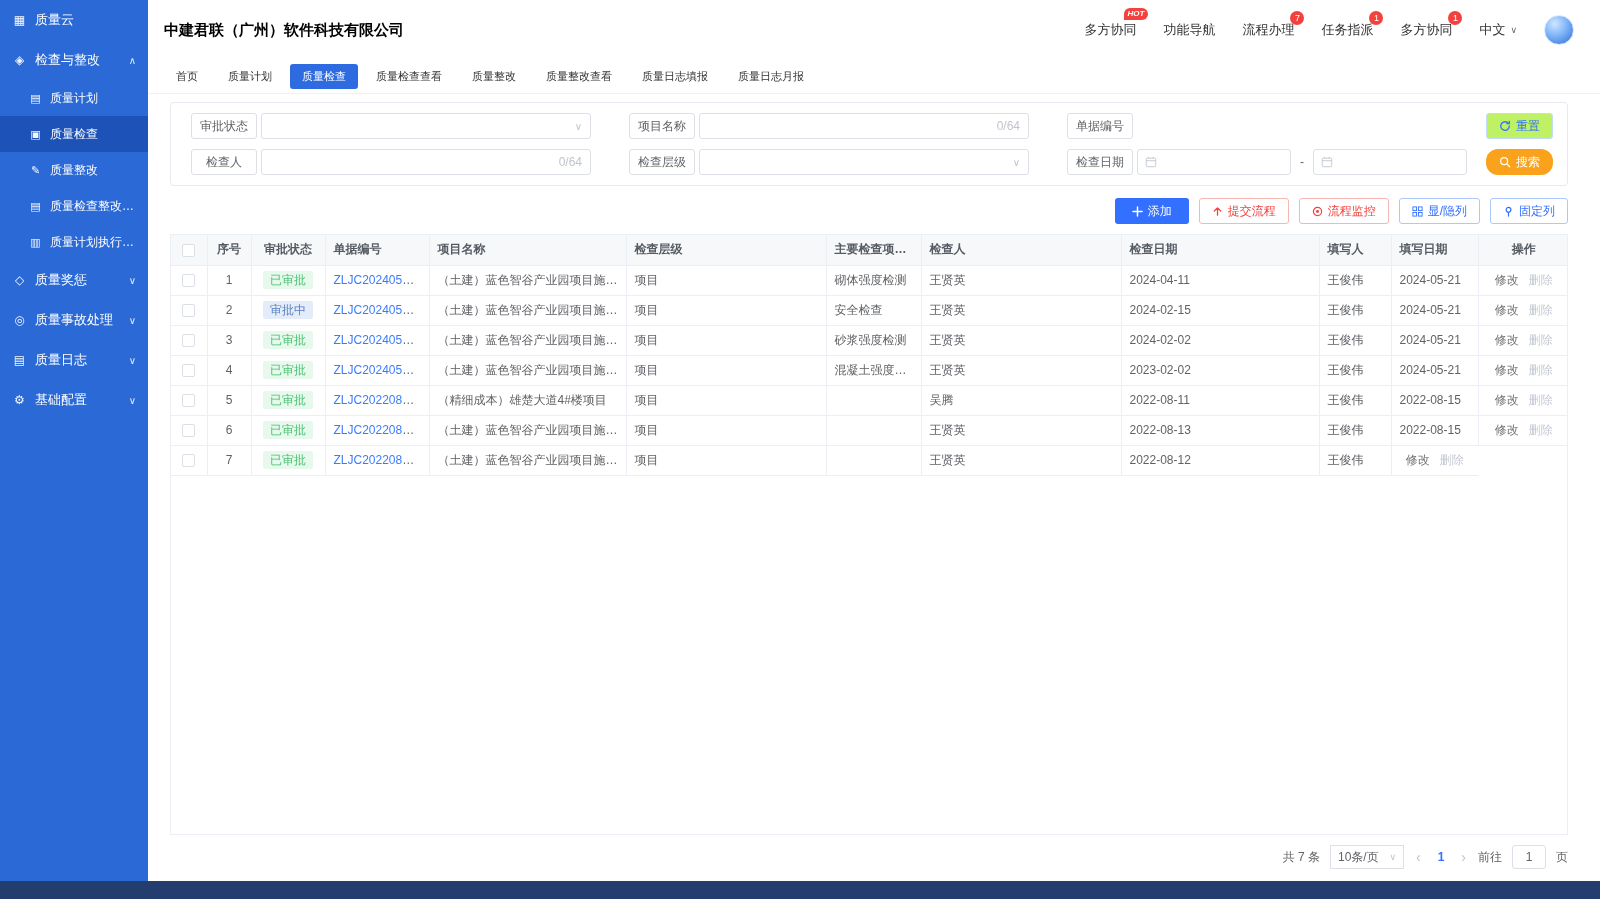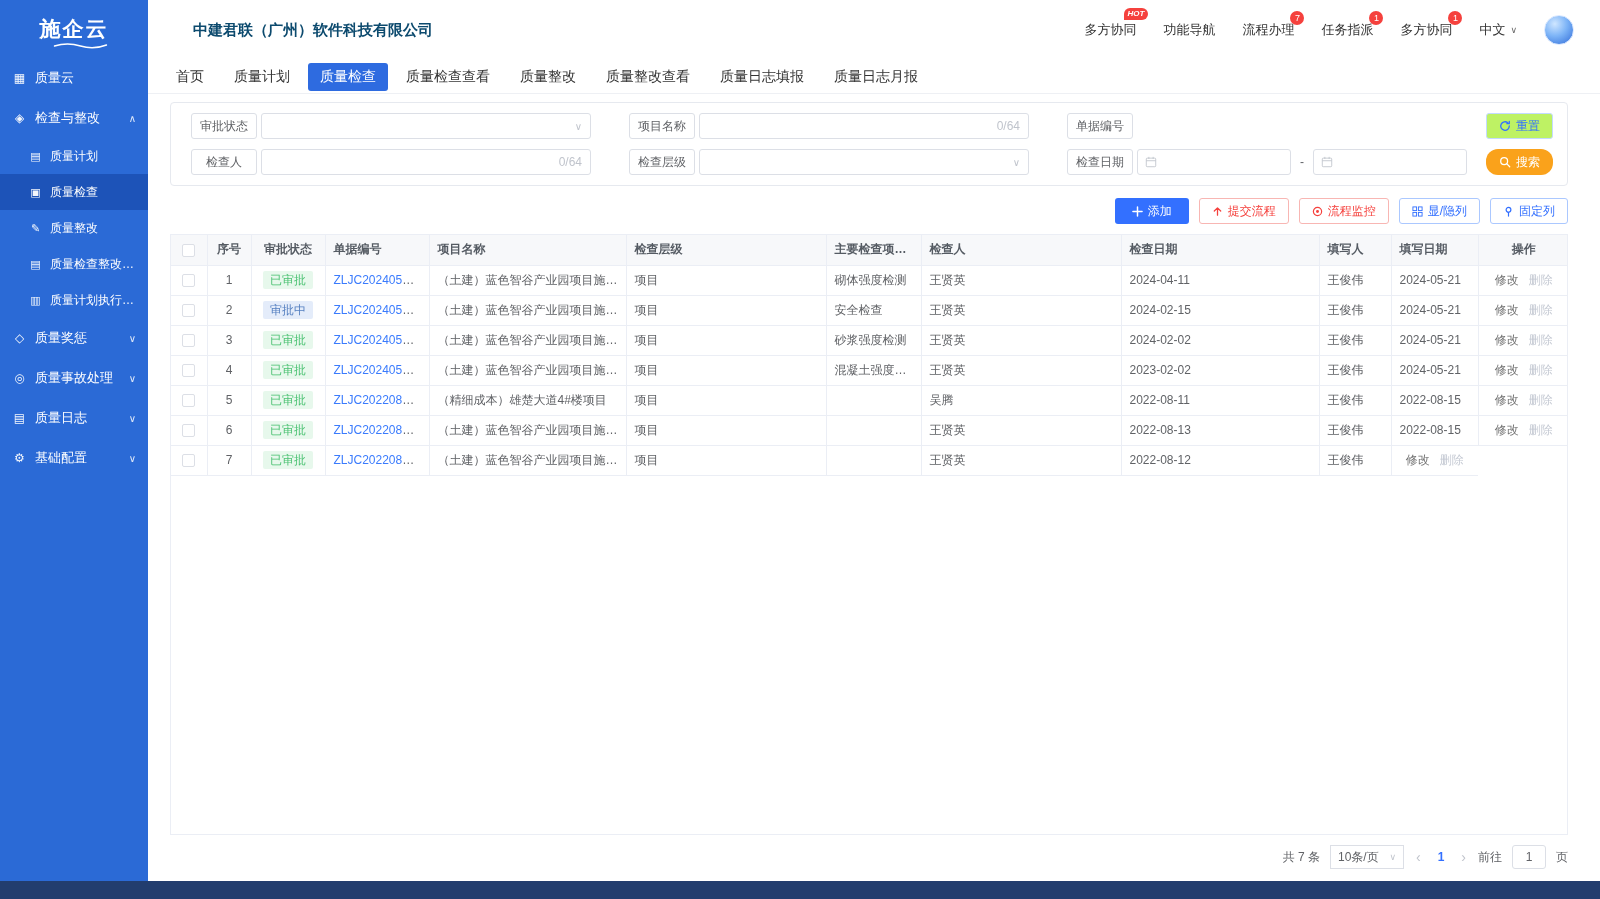--- a/index.html
+++ b/index.html
@@ -20,33 +20,33 @@
   .side-sub { display:flex; align-items:center; gap:7px; padding-left:28px; padding-right:8px; height:36px; font-size:12px; cursor:pointer; }
   .side-sub.active { background:#1d53b8; }
   .sicon { width:15px; text-align:center; font-size:12px; flex-shrink:0; opacity:.95; }
   .side-sub .sicon { font-size:11px; }
   .side-label { white-space:nowrap; overflow:hidden; text-overflow:ellipsis; }
 
   
   .main { flex:1; display:flex; flex-direction:column; min-width:0; background:#fff; }
 
   .topbar { height:60px; display:flex; align-items:center; padding:0 26px 0 16px; flex-shrink:0; }
-  .company { font-size:15px; font-weight:bold; color:#0c4a6e;margin-left:29px; }
+  .company { font-size:15px; font-weight:bold; color:#000000; }
   .top-right { margin-left:auto; display:flex; align-items:center; gap:27px; }
   .top-item { position:relative; font-size:13px; color:#333; cursor:pointer; white-space:nowrap; }
   .cbadge { position:absolute; top:-10px; right:-10px; background:#f5413d; color:#fff; font-size:9px; min-width:14px; height:14px; line-height:14px; border-radius:8px; text-align:center; padding:0 3px; }
   .hotbadge { position:absolute; top:-13px; right:-12px; background:#f5413d; color:#fff; font-size:8px; font-weight:bold; font-style:italic; padding:1px 4px 2px; border-radius:7px 7px 7px 0; }
   .lang { display:flex; align-items:center; gap:5px; font-size:13px; cursor:pointer; }
   .lang .chev { font-size:9px; color:#666; }
   .avatar { width:30px; height:30px; border-radius:50%; flex-shrink:0;
     background:radial-gradient(circle at 35% 28%, #cfe6ff 0%, #7db4f7 45%, #2f6bd8 100%);
     border:1px solid #dbe9ff; cursor:pointer; }
 
   .tabbar { display:flex; align-items:center; gap:6px; padding-left:16px; height:34px; border-bottom:1px solid #eef0f4; flex-shrink:0; }
-  .tab { font-size:14px; color:#333; padding:5px 12px; border-radius:3px; cursor:pointer; white-space:nowrap; }
+  .tab { font-size:11px; color:#333; padding:5px 12px; border-radius:3px; cursor:pointer; white-space:nowrap; }
   .tab.active { background:#2e6be0; color:#fff; }
 
   .content { flex:1; min-height:0; display:flex; flex-direction:column; padding:8px 32px 0 22px; }
 
   
   .filterbox { border:1px solid #e6e9ef; border-radius:4px; padding:10px 14px 10px 20px; flex-shrink:0; }
   .frow { display:flex; align-items:center; }
   .frow + .frow { margin-top:10px; }
   .pair { display:flex; align-items:center; }
   .pair + .pair { margin-left:38px; }
@@ -94,26 +94,20 @@
   .bottombar { height:18px; background:#223d6e; flex-shrink:0; }
 
   svg.ic { display:block; }
 </style>
 </head>
 <body>
 
 <div class="app">
 
   <div class="sidebar">
-    <div class="logo">
-      <span>施企云</span>
-      <svg class="ic" width="54" height="8" viewBox="0 0 54 8">
-          <path d="M1 5 Q14 1 27 5 T53 4" stroke="#ffffff" stroke-width="1.6" fill="none" stroke-linecap="round"></path>
-        </svg>
-    </div>
 
     <div class="side-item">
       <span class="sicon">▦</span>
       <span class="side-label">质量云</span>
     </div>
 
     <div class="side-item">
       <span class="sicon">◈</span>
       <span class="side-label">检查与整改</span>
       <span class="chev">∧</span>

